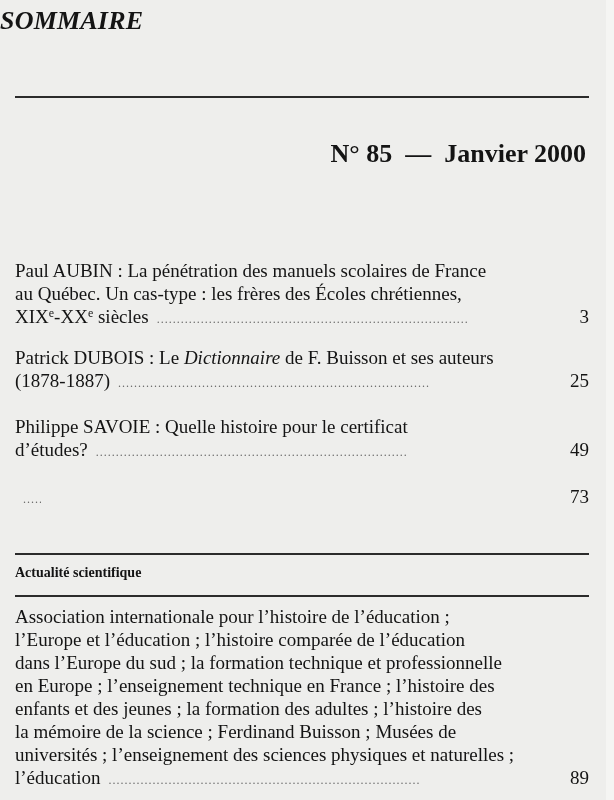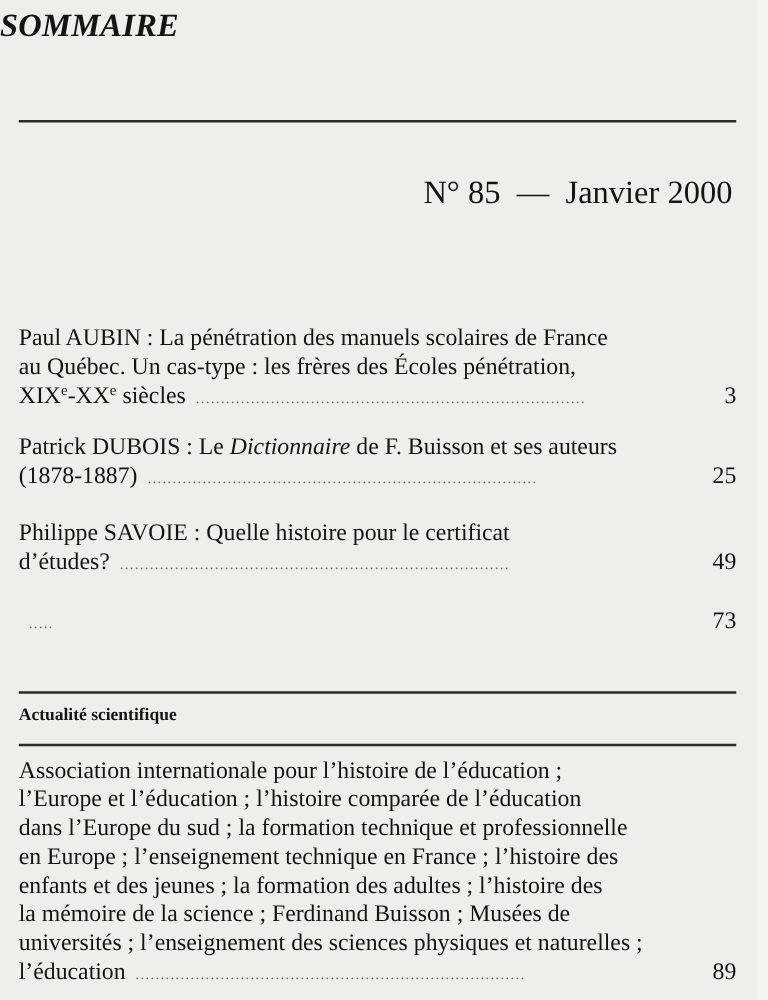--- a/index.html
+++ b/index.html
@@ -41,21 +41,21 @@
       position: absolute;
       left: 15px;
       width: 574px;
       height: 2px;
       background: #2b2b2b;
     }
     .issue {
       position: absolute;
       right: 28px;
       top: 139px;
-      font-weight: normal;
+      font-weight: bold;
       font-size: 26px;
       white-space: pre;
     }
     .entry {
       position: absolute;
       left: 15px;
       width: 574px;
       font-size: 19px;
       line-height: 23px;
     }
@@ -103,21 +103,21 @@
 <div class="page"></div>
 <div class="edge"></div>
 
 <div class="title">SOMMAIRE</div>
 <div class="rule" style="top:96px"></div>
 
 <div class="issue"><span>N° 85</span>  <span>—</span>  <span>Janvier 2000</span></div>
 
 <div class="entry" style="top:259px">
   <span class="line">Paul AUBIN : La pénétration des manuels scolaires de France</span>
-  <span class="line">au Québec. Un cas-type : les frères des Écoles pénétration,</span>
+  <span class="line">au Québec. Un cas-type : les frères des Écoles chrétiennes,</span>
   <span class="last">
     <span class="txt"><span>XIX</span><sup>e</sup><span>-XX</span><sup>e</sup><span> siècles</span></span>
     <span class="dots"></span>
     <span class="pg">3</span>
   </span>
 </div>
 
 <div class="entry" style="top:346px">
   <span class="line"><span>Patrick DUBOIS : Le </span><i>Dictionnaire</i><span> de F. Buisson et ses auteurs</span></span>
   <span class="last">

